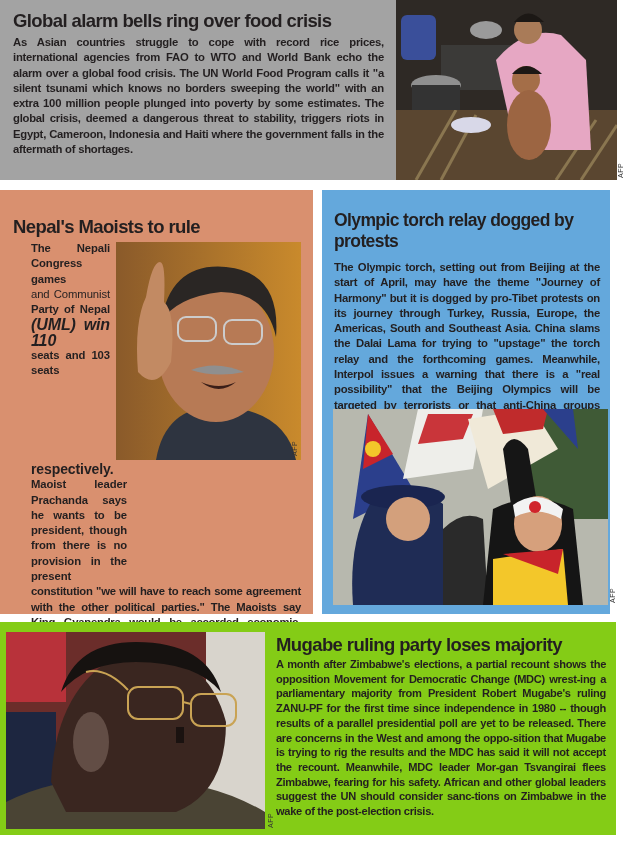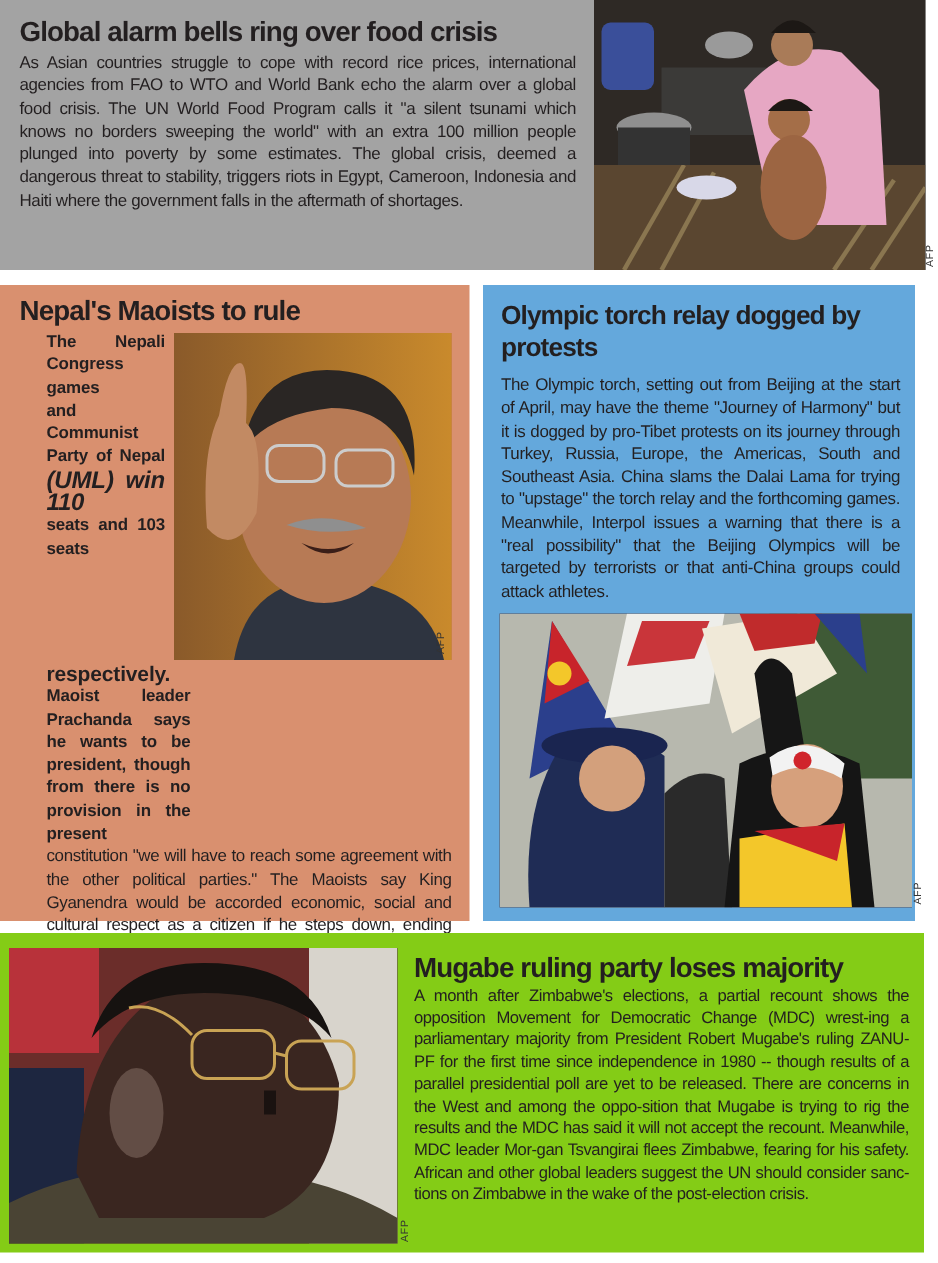--- a/index.html
+++ b/index.html
@@ -8,45 +8,45 @@
     background: #ffffff;
     font-family: "Liberation Sans", sans-serif;
     color: #231f20;
   }
   .box { position: absolute; box-sizing: border-box; }
   h2 {
     margin: 0; font-family: "Liberation Sans", sans-serif; font-weight: bold;
     letter-spacing: -0.6px; color: #231f20;
   }
   p.body {
-    margin: 0; font-weight: normal; font-size: 11.3px; line-height: 15.3px;
+    margin: 0; font-weight: bold; font-size: 11.3px; line-height: 15.3px;
     text-align: justify; letter-spacing: -0.25px; color: #231f20;
   }
   .photo { position: absolute; overflow: hidden; }
   .credit {
     position: absolute; font-size: 7px; color: #333; transform: rotate(-90deg);
     transform-origin: left top; letter-spacing: 0.5px;
   }
 
   
   #food { left: 0; top: 0; width: 396px; height: 180px; background: #a3a3a3; padding: 10px 12px 0 13px; }
   #food h2 { font-size: 18.5px; line-height: 22px; margin-bottom: 3px; }
   #food-photo { left: 396px; top: 0; width: 221px; height: 180px; background: #2b2622; }
   #food-credit { left: 617px; top: 178px; }
 
   
-  #nepal { left: 0; top: 190px; width: 313px; height: 424px; background: #d9906f; padding: 6px 12px 0 13px; }
+  #nepal { left: 0; top: 190px; width: 313px; height: 424px; background: #d9906f; padding: 26px 12px 0 13px; }
   #nepal h2 { font-size: 18.5px; line-height: 22px; margin-bottom: 3px; }
   #nepal-wrap { position: relative; margin-left: 18px; }
   #nepal-photo-float { float: right; width: 185px; height: 218px; margin: 1px 0 2px 6px; }
   #nepal-photo { position: relative; width: 185px; height: 218px; background: #b9741c; }
   .narrow { text-align: justify; text-align-last: justify; }
 
   
-  #olympic { left: 322px; top: 190px; width: 288px; height: 424px; background: #64a8dc; padding: 10px 10px 0 12px; }
+  #olympic { left: 322px; top: 190px; width: 288px; height: 424px; background: #64a8dc; padding: 20px 10px 0 12px; }
   #olympic h2 { font-size: 17.5px; line-height: 21px; margin-bottom: 8px; }
   #olympic-photo { left: 11px; top: 219px; width: 275px; height: 196px; background: #445; }
   #olympic-credit { left: 287px; top: 413px; }
 
   
   #mugabe { left: 0; top: 622px; width: 616px; height: 213px; background: #84cc16; }
   #mugabe-photo { left: 6px; top: 10px; width: 259px; height: 197px; background: #3b2f29; }
   #mugabe-credit { left: 267px; top: 206px; }
   #mugabe-text { position: absolute; left: 276px; top: 12px; width: 330px; }
   #mugabe h2 { font-size: 18.5px; line-height: 22px; margin-bottom: 1px; }
@@ -106,21 +106,21 @@
           <path d="M75 128 Q100 118 128 130 Q100 136 75 128 Z" fill="#8f8f8f"></path>
           <path d="M85 140 Q103 148 120 140 Q103 154 85 140 Z" fill="#3a1e18"></path>
           <path d="M22 130 Q18 80 30 55 Q36 20 44 20 Q50 20 48 60 Q60 70 55 120 Q40 150 22 130 Z" fill="#c28a63"></path>
         </svg>
         <span class="credit" style="left:175px; top:214px;">AFP</span>
       </div>
     </div>
     <div id="nepal-lines">
         <div class="body narrow" style="font-weight: bold; font-size: 11.3px; line-height: 15.3px; letter-spacing: -0.1px; width: 96px;">The Nepali</div>
         <div class="body narrow" style="font-weight: bold; font-size: 11.3px; line-height: 15.3px; letter-spacing: -0.1px; width: 96px;">Congress games</div>
-        <div class="body narrow" style="font-weight: bold; font-size: 11.3px; line-height: 15.3px; letter-spacing: -0.1px; width: 96px;">and Communist</div>
+        <div class="body narrow" style="font-weight: normal; font-size: 11.3px; line-height: 15.3px; letter-spacing: -0.1px; width: 96px;">and Communist</div>
         <div class="body narrow" style="font-weight: bold; font-size: 11.3px; line-height: 15.3px; letter-spacing: -0.1px; width: 96px;">Party of Nepal</div>
         <div class="body narrow" style="font-weight: bold; font-size: 16px; line-height: 15.3px; letter-spacing: -0.1px; width: 96px; font-style: italic;">(UML) win 110</div>
         <div class="body narrow" style="font-weight: bold; font-size: 11.3px; line-height: 15.3px; letter-spacing: -0.1px; width: 96px;">seats and 103</div>
         <div class="body narrow" style="font-weight: bold; font-size: 11.3px; line-height: 15.3px; letter-spacing: -0.1px; width: 96px;">seats</div>
         <div class="body narrow" style="font-weight: bold; font-size: 14px; line-height: 15.3px; letter-spacing: -0.1px; width: 96px;">respectively.</div>
         <div class="body narrow" style="font-weight: bold; font-size: 11.3px; line-height: 15.3px; letter-spacing: -0.1px; width: 96px;">Maoist leader</div>
         <div class="body narrow" style="font-weight: bold; font-size: 11.3px; line-height: 15.3px; letter-spacing: -0.1px; width: 96px;">Prachanda says</div>
         <div class="body narrow" style="font-weight: bold; font-size: 11.3px; line-height: 15.3px; letter-spacing: -0.1px; width: 96px;">he wants to be</div>
         <div class="body narrow" style="font-weight: bold; font-size: 11.3px; line-height: 15.3px; letter-spacing: -0.1px; width: 96px;">president, though</div>
         <div class="body narrow" style="font-weight: bold; font-size: 11.3px; line-height: 15.3px; letter-spacing: -0.1px; width: 96px;">from there is no</div>

